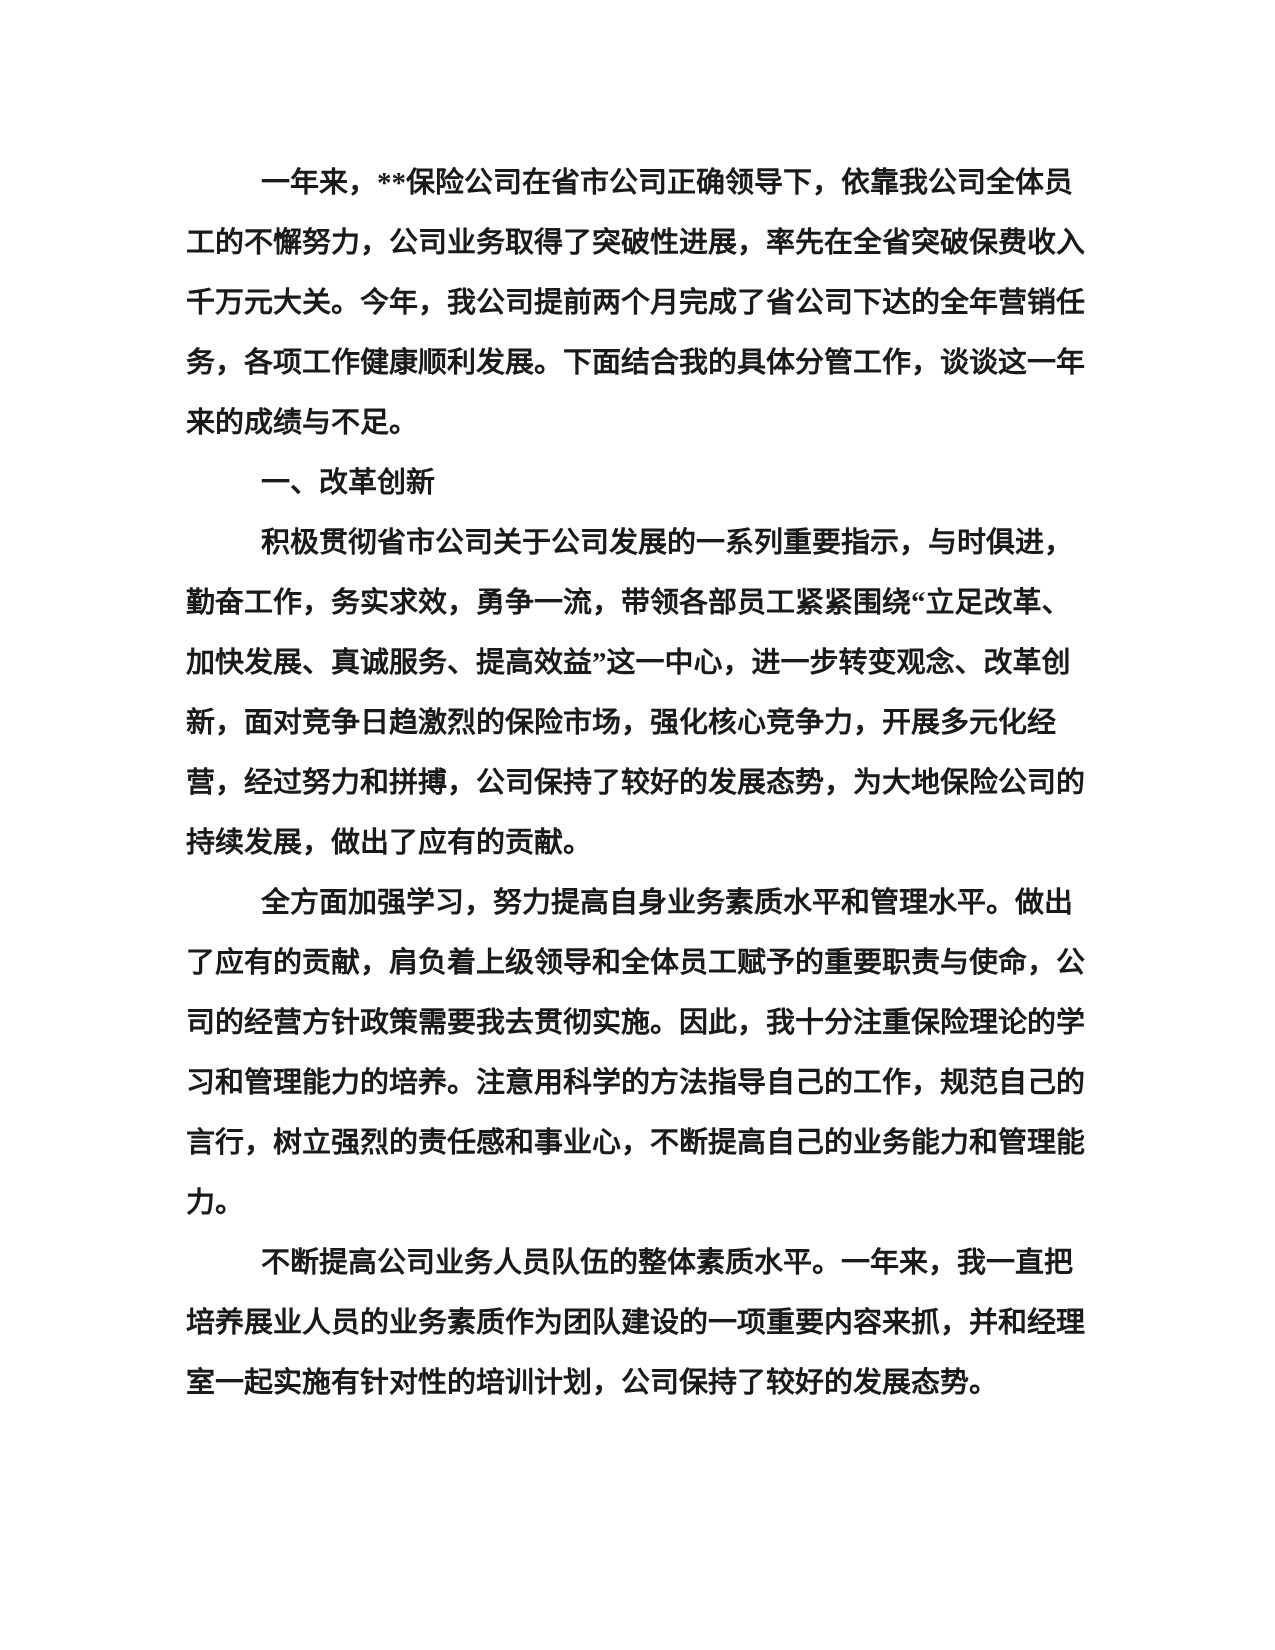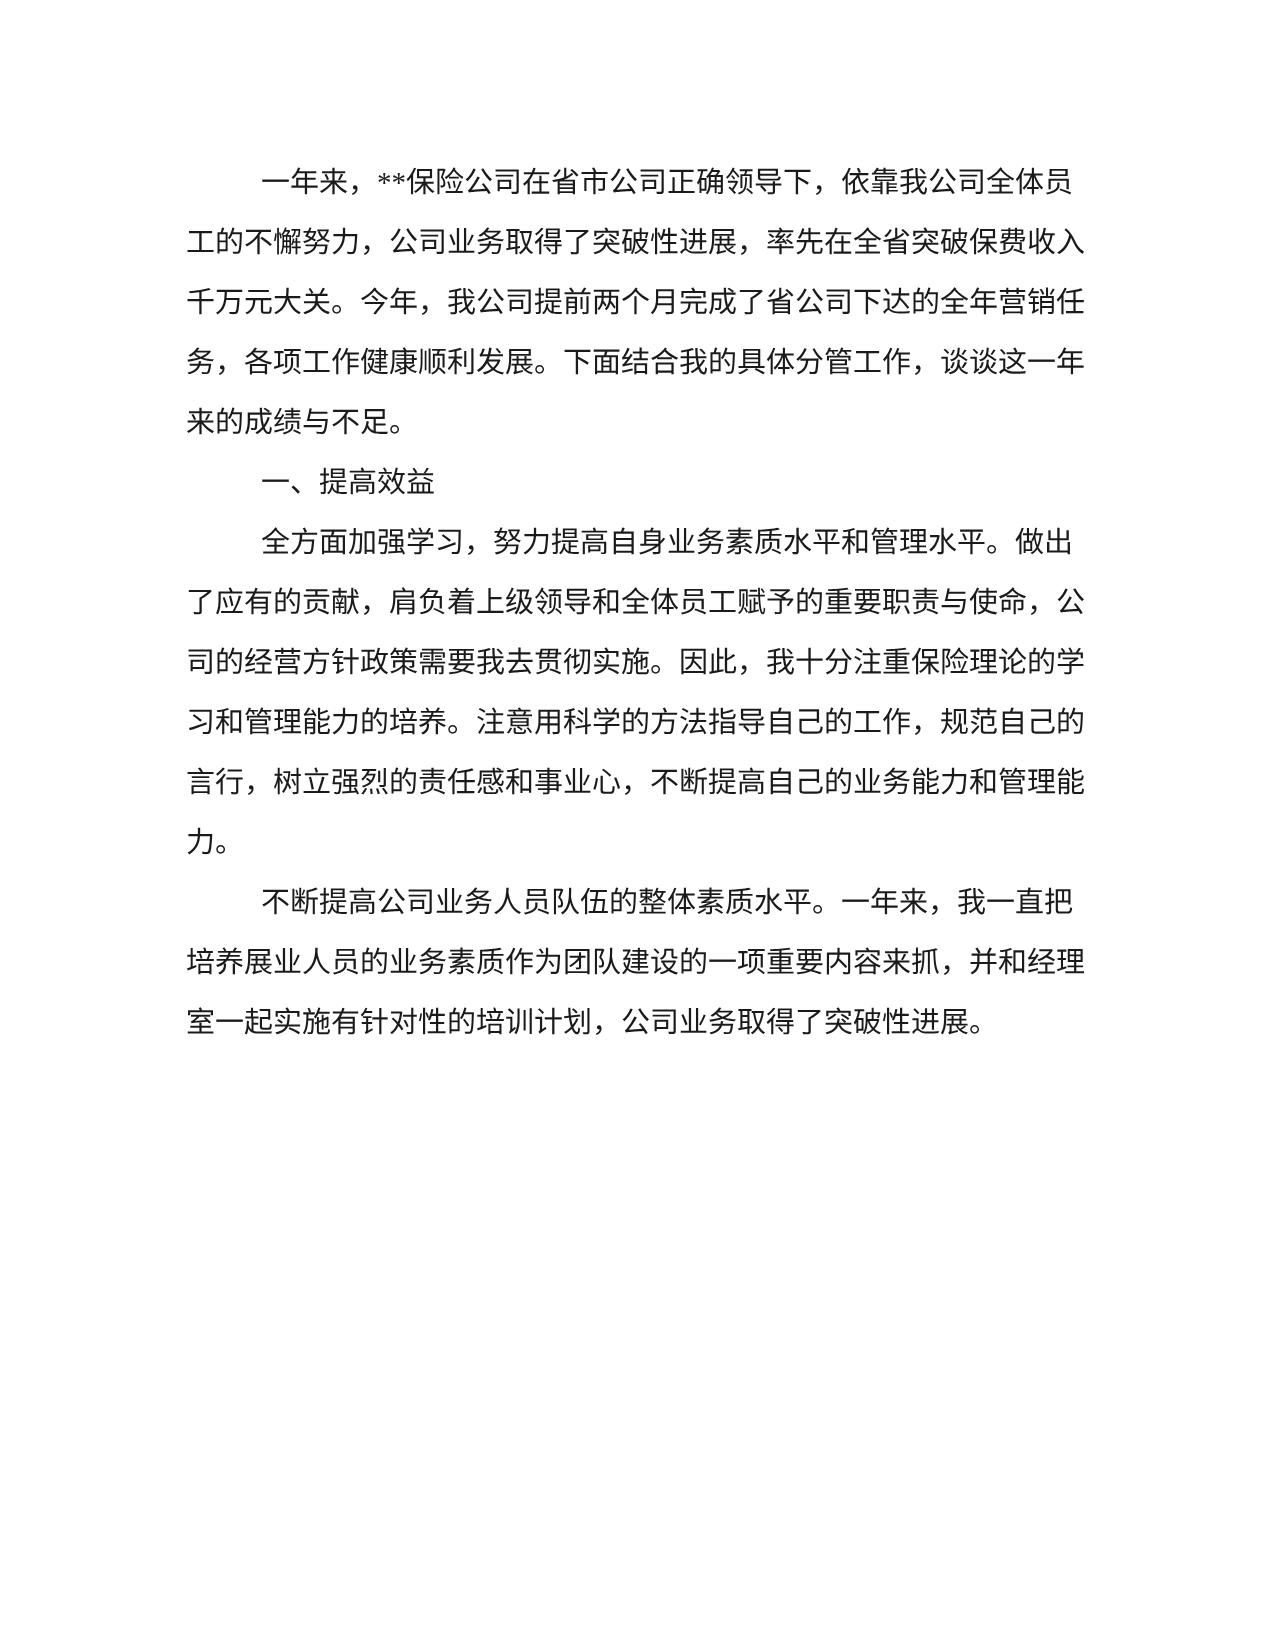--- a/index.html
+++ b/index.html
@@ -24,28 +24,29 @@
     width: 900px;
   }
   .doc-content p {
     margin: 0;
     padding: 0;
     font-size: 29px;
     line-height: 60px;
     text-indent: 75px;
     color: #1a1a1a;
     text-align: left;
-    font-weight: 400;
+    font-weight: 700;
     letter-spacing: 0;
     word-break: break-all;
   }
 </style>
 </head>
 <body>
 
 <div class="page">
   <div class="doc-content">
     <p>一年来，**保险公司在省市公司正确领导下，依靠我公司全体员工的不懈努力，公司业务取得了突破性进展，率先在全省突破保费收入千万元大关。今年，我公司提前两个月完成了省公司下达的全年营销任务，各项工作健康顺利发展。下面结合我的具体分管工作，谈谈这一年来的成绩与不足。</p>
-    <p>一、提高效益</p>
+    <p>一、改革创新</p>
+    <p>积极贯彻省市公司关于公司发展的一系列重要指示，与时俱进，勤奋工作，务实求效，勇争一流，带领各部员工紧紧围绕“立足改革、加快发展、真诚服务、提高效益”这一中心，进一步转变观念、改革创新，面对竞争日趋激烈的保险市场，强化核心竞争力，开展多元化经营，经过努力和拼搏，公司保持了较好的发展态势，为大地保险公司的持续发展，做出了应有的贡献。</p>
     <p>全方面加强学习，努力提高自身业务素质水平和管理水平。做出了应有的贡献，肩负着上级领导和全体员工赋予的重要职责与使命，公司的经营方针政策需要我去贯彻实施。因此，我十分注重保险理论的学习和管理能力的培养。注意用科学的方法指导自己的工作，规范自己的言行，树立强烈的责任感和事业心，不断提高自己的业务能力和管理能力。</p>
-    <p>不断提高公司业务人员队伍的整体素质水平。一年来，我一直把培养展业人员的业务素质作为团队建设的一项重要内容来抓，并和经理室一起实施有针对性的培训计划，公司业务取得了突破性进展。</p>
+    <p>不断提高公司业务人员队伍的整体素质水平。一年来，我一直把培养展业人员的业务素质作为团队建设的一项重要内容来抓，并和经理室一起实施有针对性的培训计划，公司保持了较好的发展态势。</p>
   </div>
 </div>
 
 </body></html>

